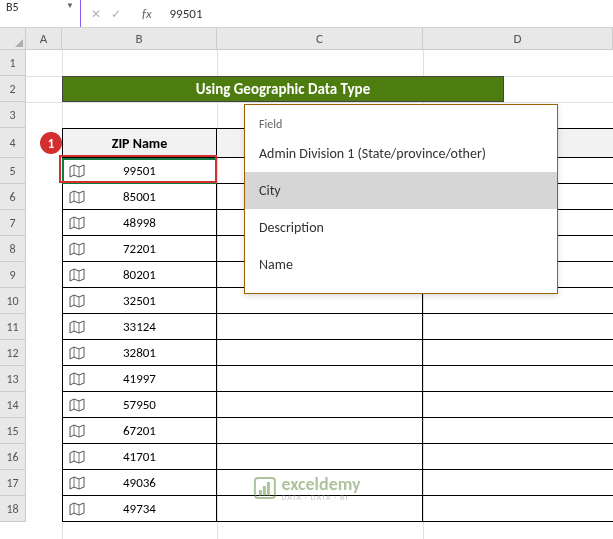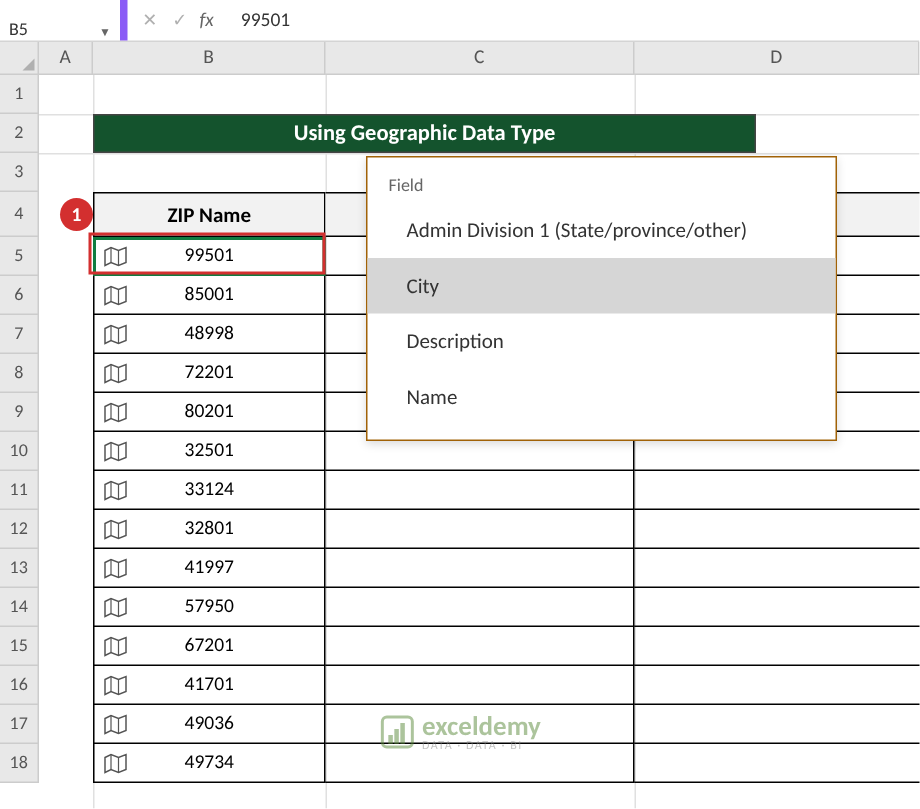--- a/index.html
+++ b/index.html
@@ -1,42 +1,42 @@
 <!DOCTYPE html>
 <html><head>
   <meta charset="utf-8">
   <style>
     * { margin: 0; padding: 0; box-sizing: border-box; }
     body { font-family: Calibri, Arial, sans-serif; background: #fff; width: 613px; height: 539px; overflow: hidden; position: relative; }
     
     .formula-bar { display: flex; align-items: center; height: 28px; border-bottom: 1px solid #d4d4d4; background: #fff; }
-    .name-box { display: flex; align-items: flex-end; padding: 0 6px; border-right: 5px solid #8b5cf6; height: 100%; }
+    .name-box { display: flex; align-items: flex-start; padding: 0 6px; border-right: 1px solid #8b5cf6; height: 100%; }
     .name-box-text { width: 56px; font-size: 12px; color: #333; }
     .name-box-arrow { color: #666; font-size: 8px; margin-left: 4px; }
     .fx-controls { display: flex; align-items: center; gap: 2px; padding: 0 6px; }
     .fx-btn { width: 18px; height: 18px; display: flex; align-items: center; justify-content: center; color: #b0b0b0; font-size: 12px; }
-    .fx-label { font-style: italic; font-size: 13px; color: #666; margin-left: 2px; }
+    .fx-label { font-style: italic; font-size: 13px; color: #666; margin-left: 15px; }
     .formula-value { padding-left: 12px; font-size: 13px; color: #333; }
     
     .grid-corner { position: absolute; top: 28px; left: 0; width: 26px; height: 22px; background: #e8e8e8; border-right: 1px solid #ccc; border-bottom: 1px solid #ccc; }
     .grid-corner::after { content: ''; position: absolute; right: 2px; bottom: 2px; width: 0; height: 0; border-left: 8px solid transparent; border-bottom: 8px solid #b0b0b0; }
     
     .col-headers { position: absolute; top: 28px; left: 26px; right: 0; height: 22px; display: flex; background: #e8e8e8; }
     .col-header { border-right: 1px solid #ccc; border-bottom: 1px solid #ccc; display: flex; align-items: center; justify-content: center; font-size: 13px; color: #555; }
     .ch-a { width: 36px; }
     .ch-b { width: 155px; }
     .ch-c { width: 206px; }
     .ch-d { width: 190px; }
     
     .row-headers { position: absolute; top: 50px; left: 0; width: 26px; }
     .row-header { height: 26px; background: #e8e8e8; border-right: 1px solid #ccc; border-bottom: 1px solid #ccc; display: flex; align-items: center; justify-content: center; font-size: 12px; color: #555; }
     
     .sheet { position: absolute; top: 50px; left: 26px; right: 0; bottom: 0; }
     
-    .title-bar { position: absolute; top: 26px; left: 36px; width: 442px; height: 26px; background: #14532d; color: #fff; font-weight: bold; font-size: 15px; display: flex; align-items: center; justify-content: center; border: 1px solid #444; }
+    .title-bar { position: absolute; top: 26px; left: 36px; width: 442px; height: 26px; background: #4d7c0f; color: #fff; font-weight: bold; font-size: 15px; display: flex; align-items: center; justify-content: center; border: 1px solid #444; }
     
     .table-area { position: absolute; top: 78px; left: 36px; }
     .table-header { display: flex; }
     .th { height: 30px; background: #f2f2f2; border: 1.5px solid #000; display: flex; align-items: center; justify-content: center; font-weight: bold; font-size: 14px; }
     .th-zip { width: 155px; }
     .th-city { width: 206px; border-left: none; }
     .th-country { width: 192px; border-left: none; }
     
     .data-rows { }
     .data-row { display: flex; }
@@ -49,21 +49,21 @@
     .geo-icon svg { width: 16px; height: 14px; }
     
     .badge { position: absolute; width: 22px; height: 22px; border-radius: 50%; background: #d32f2f; color: #fff; display: flex; align-items: center; justify-content: center; font-weight: bold; font-size: 13px; z-index: 10; }
     .red-border { position: absolute; border: 2.5px solid #d32f2f; z-index: 9; pointer-events: none; }
     
     .insert-btn { position: absolute; top: 70px; left: 254px; width: 30px; height: 30px; background: #fff; border: 1px solid #aaa; display: flex; align-items: center; justify-content: center; z-index: 8; }
     .insert-btn svg { width: 18px; height: 18px; }
     
     .field-menu { position: absolute; top: 104px; left: 244px; width: 314px; background: #fff; border: 1px solid #a16207; box-shadow: 0 2px 6px rgba(0,0,0,0.15); z-index: 20; padding: 6px 0 10px; }
     .field-menu-header { padding: 6px 14px 4px; font-size: 12px; color: #666; }
-    .field-menu-item { padding: 10px 26px; font-size: 14px; color: #333; cursor: pointer; }
+    .field-menu-item { padding: 10px 14px; font-size: 14px; color: #333; cursor: pointer; }
     .field-menu-item.highlighted { background: #d6d6d6; }
     
     .watermark { position: absolute; bottom: 38px; left: 50%; transform: translateX(-50%); display: flex; align-items: center; gap: 5px; opacity: 0.5; z-index: 1; }
     .wm-text { display: flex; flex-direction: column; line-height: 1; }
     .wm-brand { font-size: 18px; font-weight: bold; color: #5b8a3c; }
     .wm-tag { font-size: 8px; color: #888; letter-spacing: 1px; }
     
     .gridline-v { position: absolute; top: 0; bottom: 0; width: 1px; background: #e0e0e0; }
     .gridline-h { position: absolute; left: 0; right: 0; height: 1px; background: #e0e0e0; }
     

